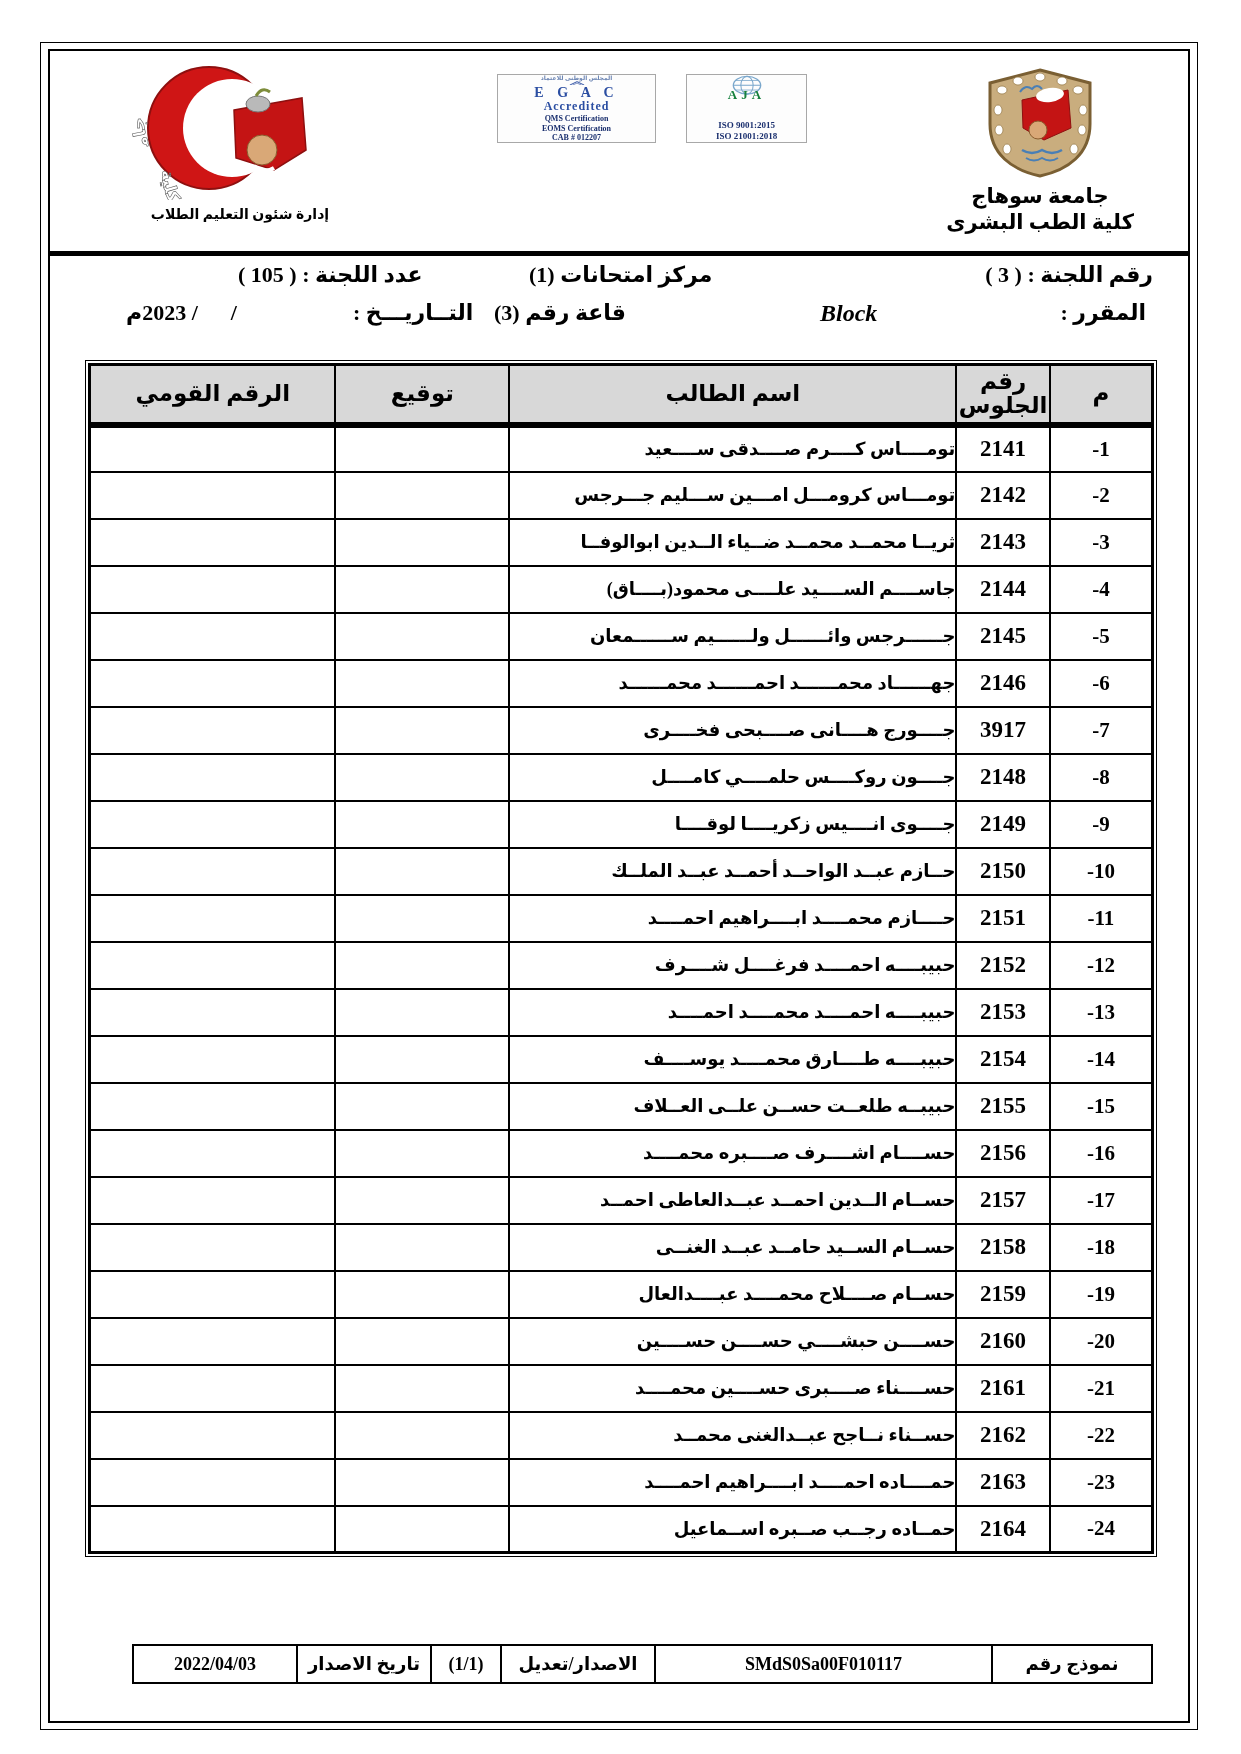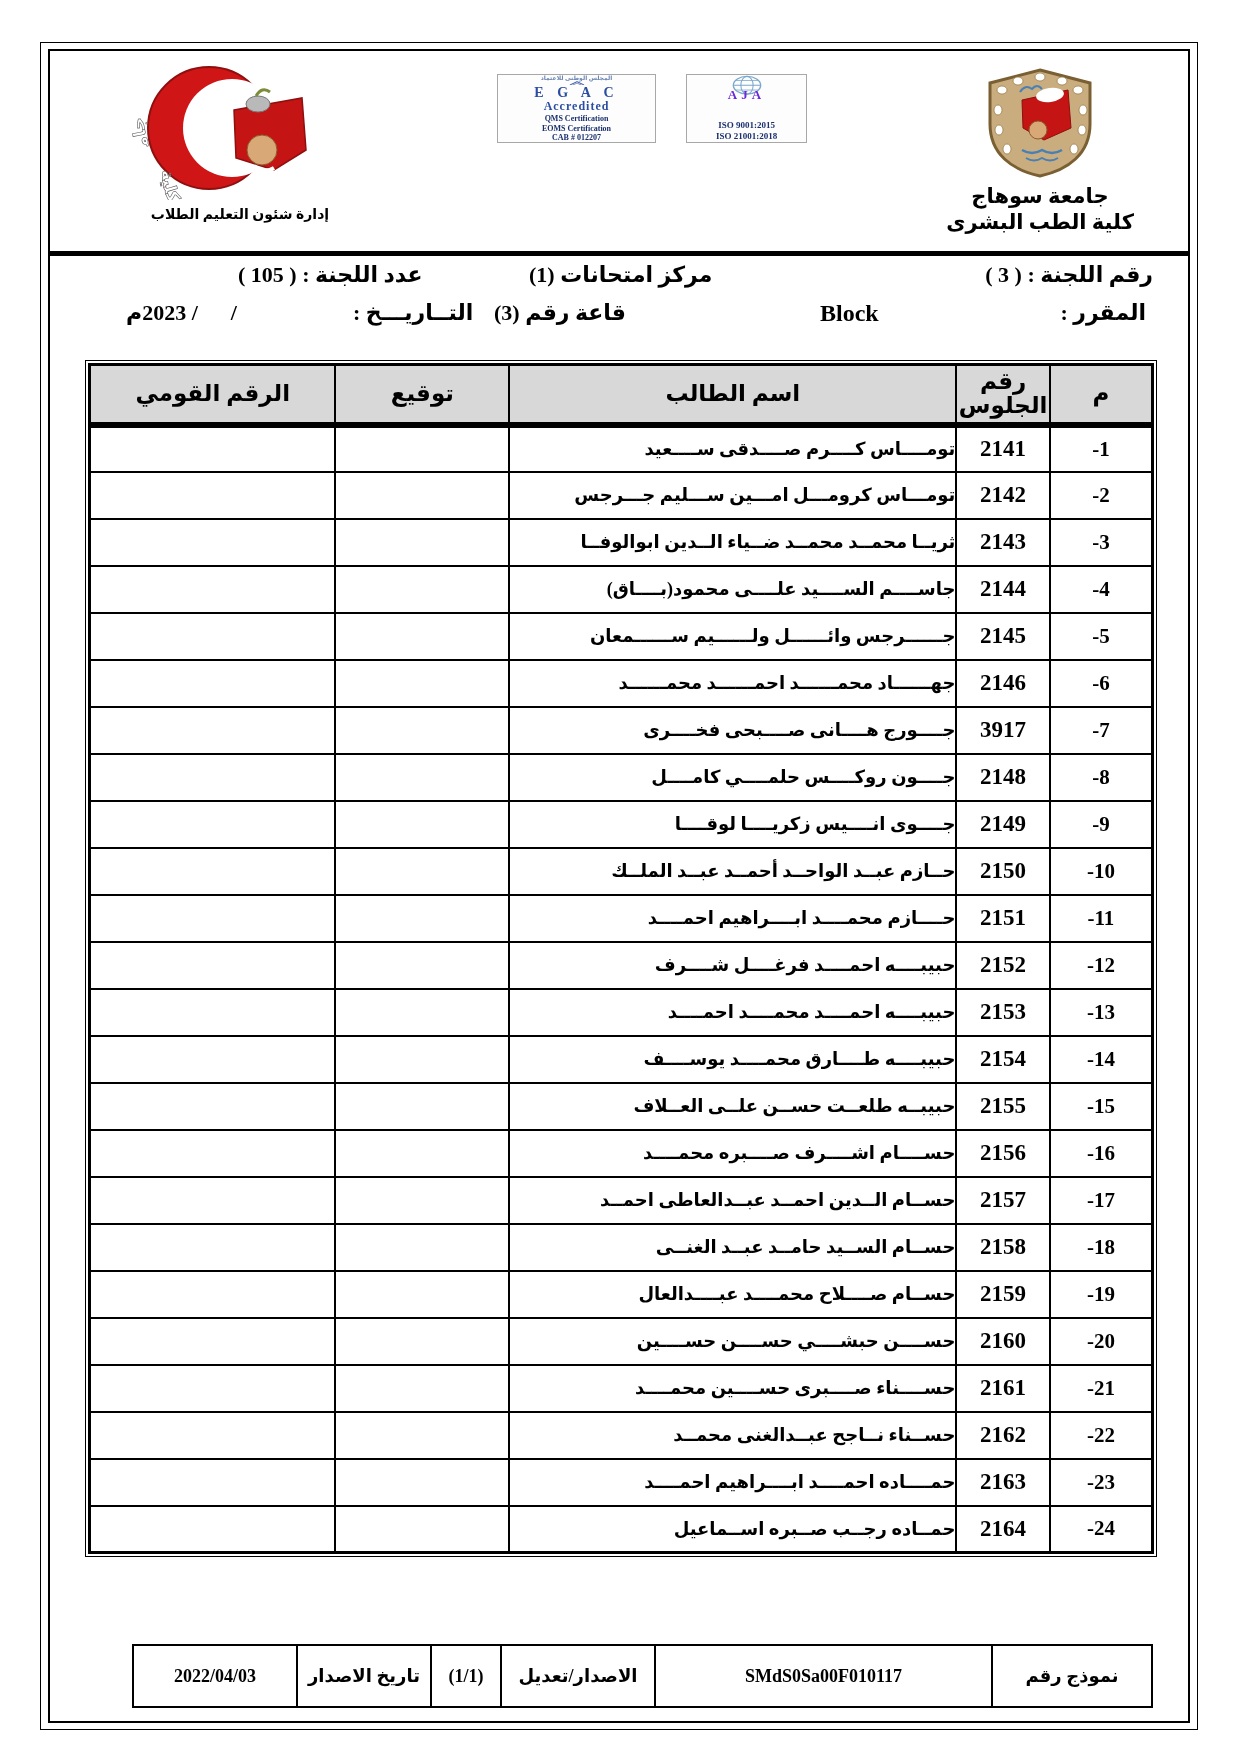--- a/index.html
+++ b/index.html
@@ -16,53 +16,53 @@
   .crescent-logo{left:116px;top:58px;width:218px;height:142px;}
   .dept-label{left:88px;top:206px;width:304px;text-align:center;font-size:14px;}
   .egac-box{left:497px;top:74px;width:157px;height:67px;border:1px solid #a8a8a8;
     display:flex;flex-direction:column;align-items:center;justify-content:center;line-height:1;background:#fdfdfd;}
   .egac-tiny{font-size:6px;color:#6d86b4;}
   .egac-word{font-size:14px;letter-spacing:5px;color:#2b4ea2;margin-top:1px;}
   .egac-accred{font-size:12px;color:#2b4ea2;letter-spacing:1px;}
   .egac-lines{font-size:8px;color:#1a2f6e;text-align:center;line-height:1.15;margin-top:2px;direction:ltr;}
   .aja-box{left:686px;top:74px;width:119px;height:67px;border:1px solid #a8a8a8;
     display:flex;flex-direction:column;align-items:center;justify-content:center;line-height:1;background:#fdfdfd;}
-  .aja-word{font-size:13px;letter-spacing:4px;color:#6d28d9;margin-top:-8px;}
+  .aja-word{font-size:13px;letter-spacing:4px;color:#15803d;margin-top:-8px;}
   .aja-lines{font-size:9px;color:#1a2f6e;text-align:center;line-height:1.25;margin-top:19px;direction:ltr;}
   .titles{left:420px;top:141px;width:456px;text-align:center;line-height:1;}
   .title-1{font-size:26px;}
   .title-2{font-size:26px;margin-top:8px;}
   .title-3{font-size:27px;margin-top:9px;}
   .shield-logo{left:978px;top:66px;width:124px;height:114px;}
   .univ-block{left:920px;top:183px;width:240px;text-align:center;font-size:21px;line-height:26px;}
   .head-rule{left:50px;top:251px;width:1140px;height:5px;background:#000;}
   
   .info{font-size:22px;white-space:nowrap;}
   .i-committee{right:88px;top:262px;}
   .i-center{left:529px;top:262px;}
   .i-count{left:238px;top:262px;}
   .i-course-label{right:95px;top:300px;}
-  .i-course-value{left:820px;top:300px;font-size:24px;direction:ltr;}
+  .i-course-value{left:820px;top:300px;font-size:24px;direction:ltr;font-style:italic;}
   .i-hall{left:494px;top:300px;}
   .i-date-label{left:353px;top:300px;}
   .i-date-value{left:126px;top:300px;white-space:pre;}
   
   .table-wrap{left:85px;top:360px;width:1066px;border:1px solid #000;padding:2px;background:#fff;}
   table.main{width:100%;border-collapse:collapse;border:3px solid #000;table-layout:fixed;direction:rtl;}
   table.main th,table.main td{border:2px solid #000;padding:0;vertical-align:middle;}
   table.main thead tr{height:60px;background:#d8d8d8;}
   table.main thead th{font-size:23px;border-bottom:6px solid #000;line-height:1.05;}
   th.h-seat{font-size:21px;}
   table.main tbody tr{height:47px;}
   td.c-serial{direction:ltr;text-align:center;font-size:21px;}
   td.c-seat{text-align:center;font-size:23px;}
   td.c-name{text-align:right;font-size:18px;padding:0 10px 0 4px;white-space:nowrap;overflow:hidden;}
   
   table.foot{position:absolute;left:132px;top:1644px;border-collapse:collapse;direction:rtl;table-layout:fixed;}
-  table.foot td{border:2px solid #000;height:36px;font-size:18px;text-align:center;vertical-align:middle;padding:12px 6px;white-space:nowrap;}
+  table.foot td{border:2px solid #000;height:36px;font-size:18px;text-align:center;vertical-align:middle;padding:0 6px;white-space:nowrap;}
   td.f-code{direction:ltr;text-align:right;font-size:19px;}
   td.f-date{direction:ltr;text-align:right;}
 </style>
 </head>
 <body>
 
 <div class="page">
 
   <div class="abs pb-outer"></div>
   <div class="abs pb-inner"></div>

